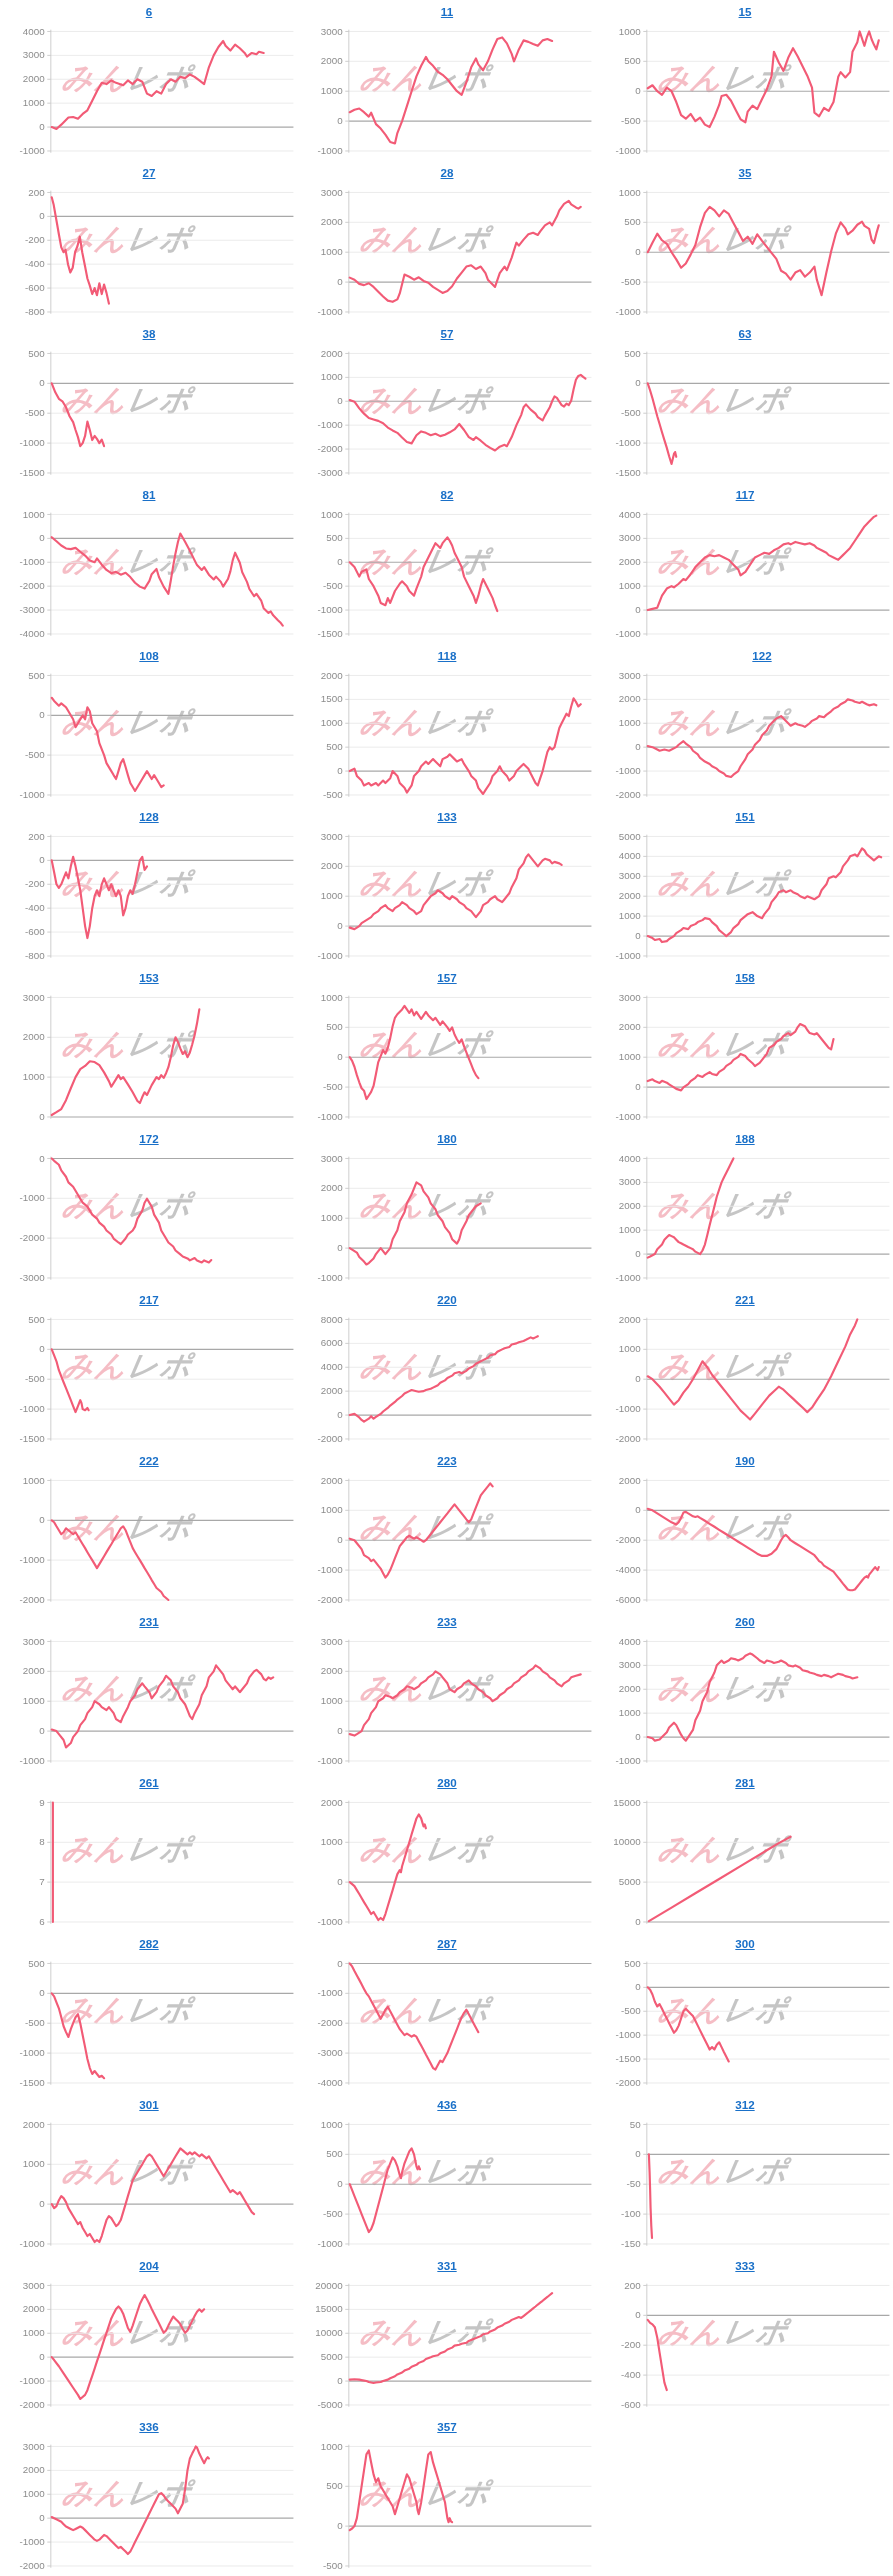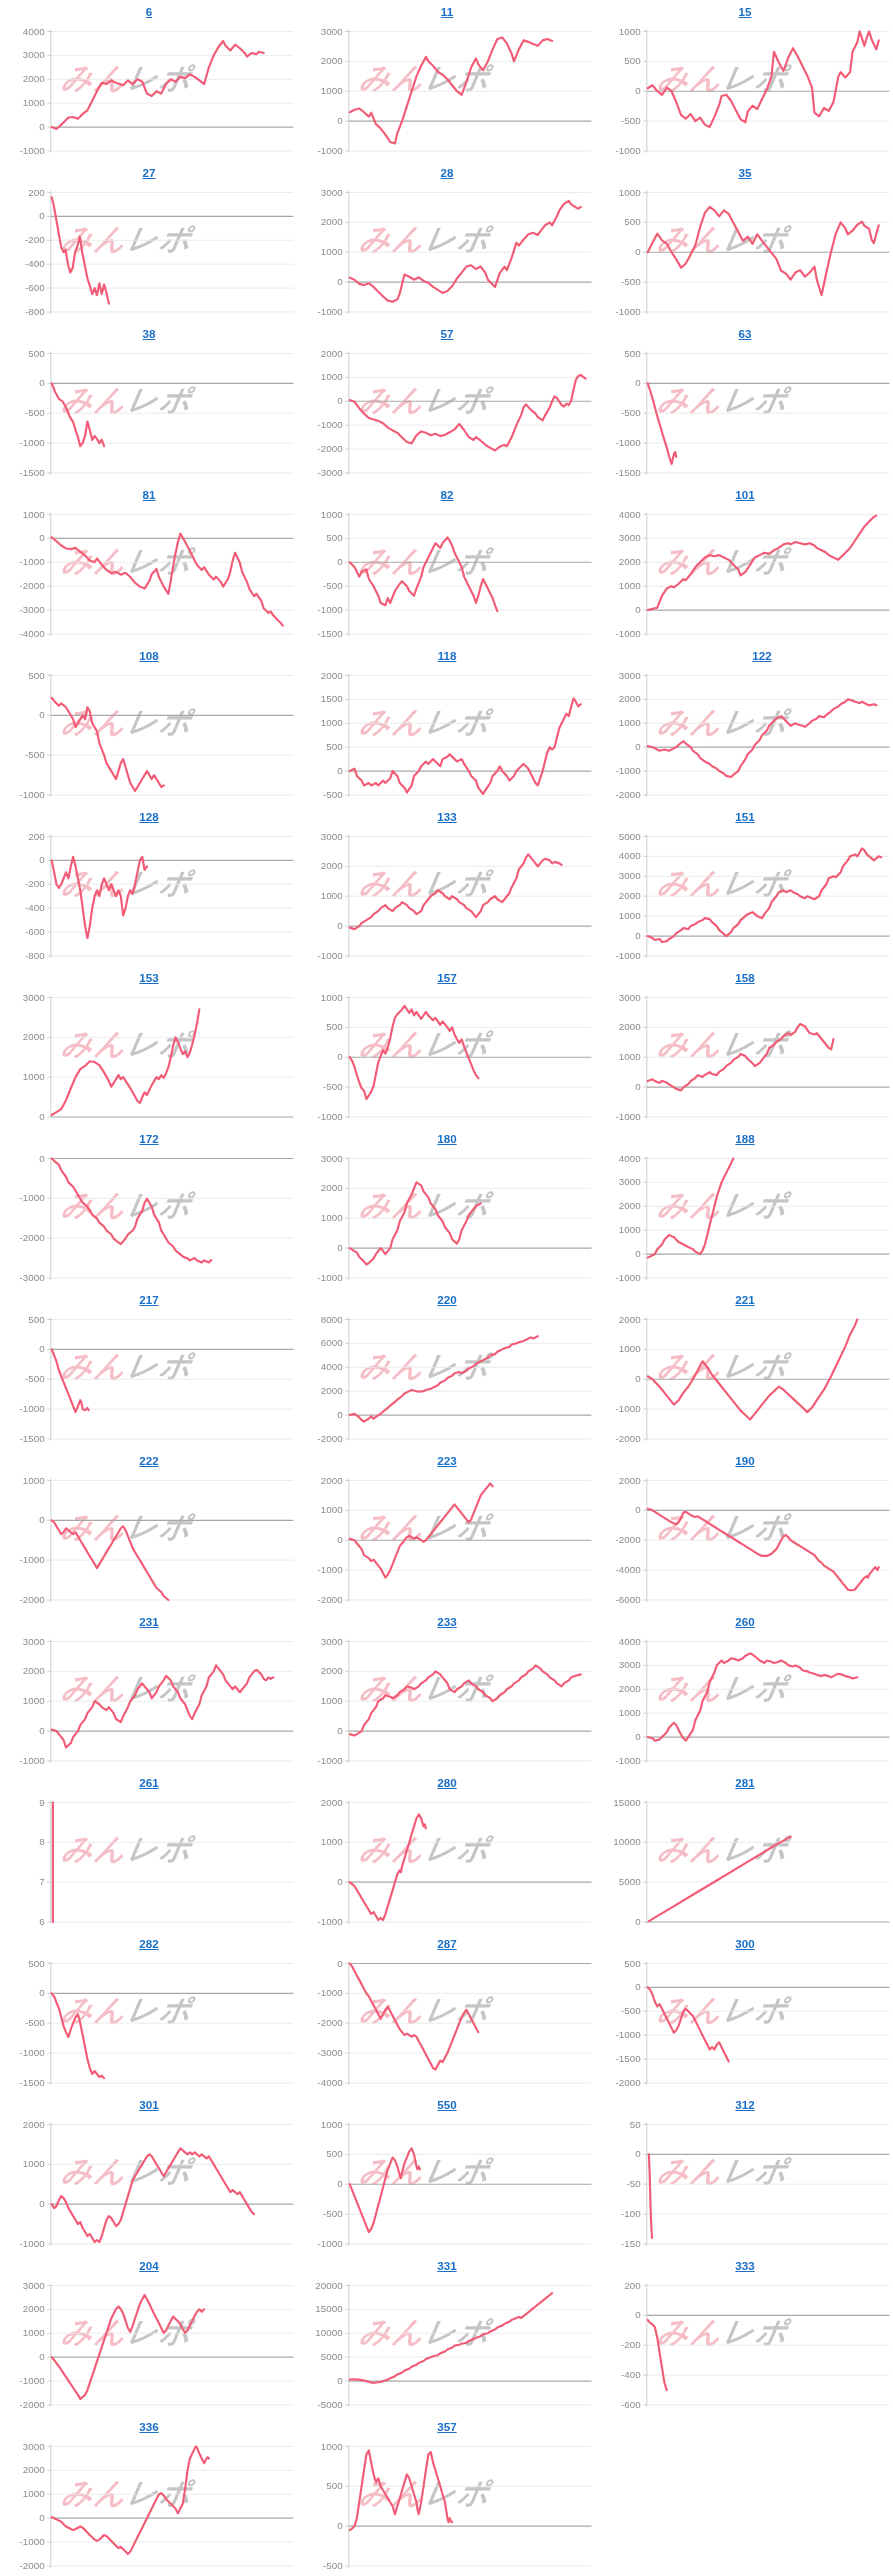--- a/index.html
+++ b/index.html
@@ -302,21 +302,21 @@
           <text x="50" y="118.7" text-anchor="end" font-size="11" fill="#8c8c8c">-1000</text>
           <line x1="57" x2="329" y1="142" y2="142" stroke="#e8e8e8" stroke-width="1"></line>
           <line x1="53" x2="57" y1="142" y2="142" stroke="#c8c8c8" stroke-width="1"></line>
           <text x="50" y="145.5" text-anchor="end" font-size="11" fill="#8c8c8c">-1500</text>
           <line x1="57" x2="57" y1="6" y2="144" stroke="#c8c8c8" stroke-width="1"></line>
           <polyline points="58.0,61.6 63.3,67.0 68.7,77.7 71.3,72.3 76.7,69.6 79.4,80.4 84.7,88.4 90.0,99.1 92.7,107.2 98.0,109.8 100.7,101.8 103.4,107.2 108.7,93.8 114.1,85.7 116.7,83.0 122.1,88.4 124.8,93.8 130.1,99.1 132.8,91.1 138.1,77.7 140.8,67.0 146.1,56.2 151.4,45.5 154.1,40.2 156.8,42.8 159.5,45.5 162.1,40.2 167.5,33.7 170.1,37.5 172.8,42.8 175.5,50.9 178.2,56.2 183.5,67.0 186.2,77.7 191.5,88.4 196.8,99.1 199.5,107.2 202.2,99.1 204.9,88.4 207.5,80.4 212.9,91.1 218.2,101.8 220.9,109.8 223.5,116.3" fill="none" stroke="#f25b76" stroke-width="2.4" stroke-linejoin="round" stroke-linecap="round"></polyline>
         </svg>
       </div>
     </div>
     <div class="cell">
-      <div class="title"><a href="#" style="color: rgb(26, 112, 200);">101</a></div>
+      <div class="title"><a href="#" style="color: rgb(26, 112, 200);">117</a></div>
       <div class="plot">
         <div class="wm"><span style="color: rgba(239, 154, 166, 0.65);">みん</span><span style="color: rgba(150, 150, 150, 0.55);">レポ</span></div>
         <svg width="297" height="138" viewBox="0 0 333 154">
           <line x1="57" x2="329" y1="8" y2="8" stroke="#e8e8e8" stroke-width="1"></line>
           <line x1="53" x2="57" y1="8" y2="8" stroke="#c8c8c8" stroke-width="1"></line>
           <text x="50" y="11.5" text-anchor="end" font-size="11" fill="#8c8c8c">4000</text>
           <line x1="57" x2="329" y1="34.8" y2="34.8" stroke="#e8e8e8" stroke-width="1"></line>
           <line x1="53" x2="57" y1="34.8" y2="34.8" stroke="#c8c8c8" stroke-width="1"></line>
           <text x="50" y="38.3" text-anchor="end" font-size="11" fill="#8c8c8c">3000</text>
           <line x1="57" x2="329" y1="61.6" y2="61.6" stroke="#e8e8e8" stroke-width="1"></line>
@@ -1033,21 +1033,21 @@
           <text x="50" y="100.83333333333333" text-anchor="end" font-size="11" fill="#8c8c8c">0</text>
           <line x1="57" x2="329" y1="142" y2="142" stroke="#e8e8e8" stroke-width="1"></line>
           <line x1="53" x2="57" y1="142" y2="142" stroke="#c8c8c8" stroke-width="1"></line>
           <text x="50" y="145.5" text-anchor="end" font-size="11" fill="#8c8c8c">-1000</text>
           <line x1="57" x2="57" y1="6" y2="144" stroke="#c8c8c8" stroke-width="1"></line>
           <polyline points="58.0,97.3 60.7,101.8 63.3,99.6 66.0,92.9 68.7,88.4 71.3,90.6 74.0,95.1 76.7,101.8 79.4,106.3 82.0,110.7 84.7,115.2 87.4,119.7 90.0,117.4 92.7,124.1 95.4,128.6 98.0,133.1 100.7,130.8 103.4,135.3 106.1,139.8 108.7,137.5 111.4,139.8 114.1,133.1 116.7,124.1 119.4,115.2 122.1,110.7 124.8,113.0 127.4,117.4 130.1,121.9 132.8,119.7 135.4,115.2 138.1,106.3 140.8,97.3 143.4,88.4 146.1,79.5 148.8,70.5 151.4,66.1 154.1,61.6 156.8,57.1 159.5,52.7 162.1,48.2 164.8,43.7 167.5,41.5 170.1,43.7 172.8,48.2 175.5,52.7 178.2,57.1 180.8,61.6 183.5,66.1 186.2,61.6 188.8,57.1 191.5,52.7 194.2,48.2 196.8,43.7 199.5,39.3 202.2,34.8 204.9,37.0 207.5,39.3 210.2,41.5 212.9,39.3 215.5,41.5 218.2,39.3 220.9,41.5 223.5,43.7 226.2,41.5 228.9,43.7 231.6,46.0 234.2,43.7 236.9,48.2 239.6,52.7 242.2,57.1 244.9,61.6 247.6,66.1 250.2,70.5 252.9,75.0 255.6,79.5 258.3,83.9 260.9,81.7 263.6,83.9 266.3,86.2 268.9,83.9 271.6,88.4 274.3,92.9 276.9,97.3 279.6,101.8 282.3,106.3 284.9,108.5" fill="none" stroke="#f25b76" stroke-width="2.4" stroke-linejoin="round" stroke-linecap="round"></polyline>
         </svg>
       </div>
     </div>
     <div class="cell">
-      <div class="title"><a href="#" style="color: rgb(26, 112, 200);">550</a></div>
+      <div class="title"><a href="#" style="color: rgb(26, 112, 200);">436</a></div>
       <div class="plot">
         <div class="wm"><span style="color: rgba(239, 154, 166, 0.65);">みん</span><span style="color: rgba(150, 150, 150, 0.55);">レポ</span></div>
         <svg width="297" height="138" viewBox="0 0 333 154">
           <line x1="57" x2="329" y1="8" y2="8" stroke="#e8e8e8" stroke-width="1"></line>
           <line x1="53" x2="57" y1="8" y2="8" stroke="#c8c8c8" stroke-width="1"></line>
           <text x="50" y="11.5" text-anchor="end" font-size="11" fill="#8c8c8c">1000</text>
           <line x1="57" x2="329" y1="41.5" y2="41.5" stroke="#e8e8e8" stroke-width="1"></line>
           <line x1="53" x2="57" y1="41.5" y2="41.5" stroke="#c8c8c8" stroke-width="1"></line>
           <text x="50" y="45" text-anchor="end" font-size="11" fill="#8c8c8c">500</text>
           <line x1="57" x2="329" y1="75" y2="75" stroke="#a8a8a8" stroke-width="1.3"></line>

